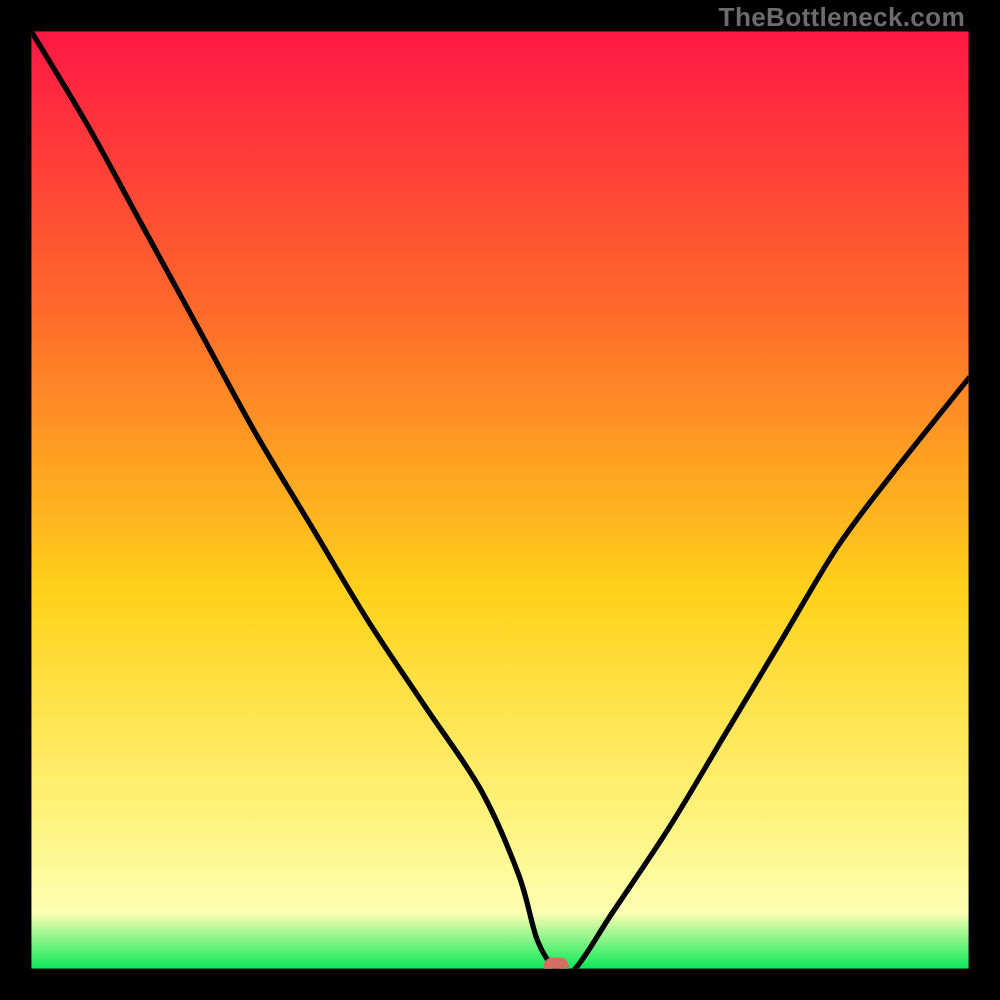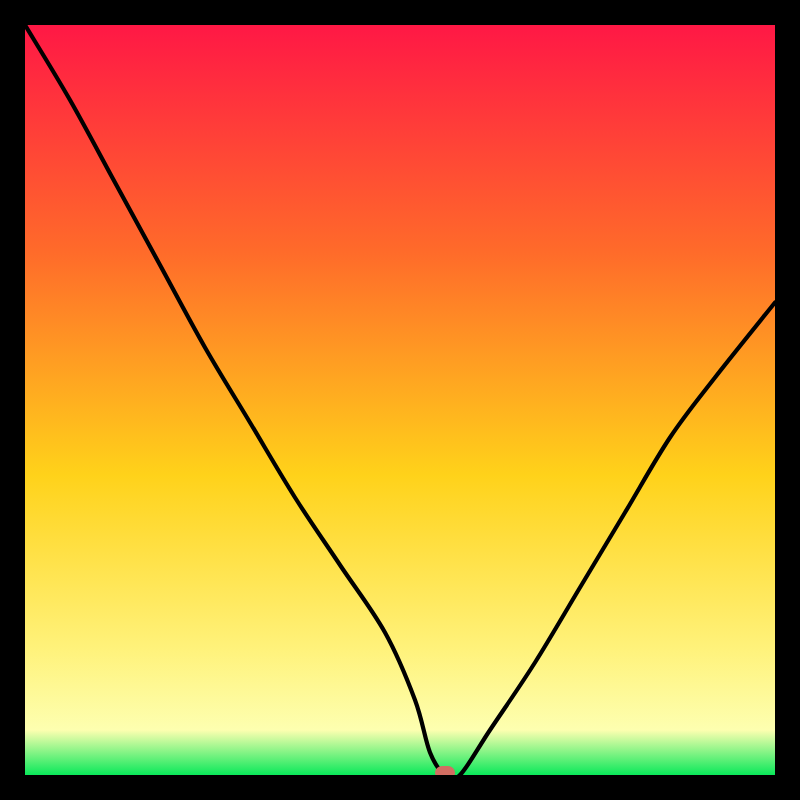--- a/index.html
+++ b/index.html
@@ -35,20 +35,21 @@
     color: #6c6c6c;
     letter-spacing: 0.2px;
   }
   svg { display: block; }
 </style>
 </head>
 <body>
 
 <div class="frame">
 
+  <div class="watermark">TheBottleneck.com</div>
 
   <div class="plot">
     <svg width="750" height="750" viewBox="0 0 750 750" preserveAspectRatio="none">
       <defs>
         <linearGradient id="bg-grad" x1="0" y1="0" x2="0" y2="1">
           <stop offset="0%" stop-color="#ff1845"></stop>
           <stop offset="30%" stop-color="#ff6a2a"></stop>
           <stop offset="60%" stop-color="#ffd21a"></stop>
           <stop offset="83%" stop-color="#fff27a"></stop>
           <stop offset="94%" stop-color="#fdffb0"></stop>

